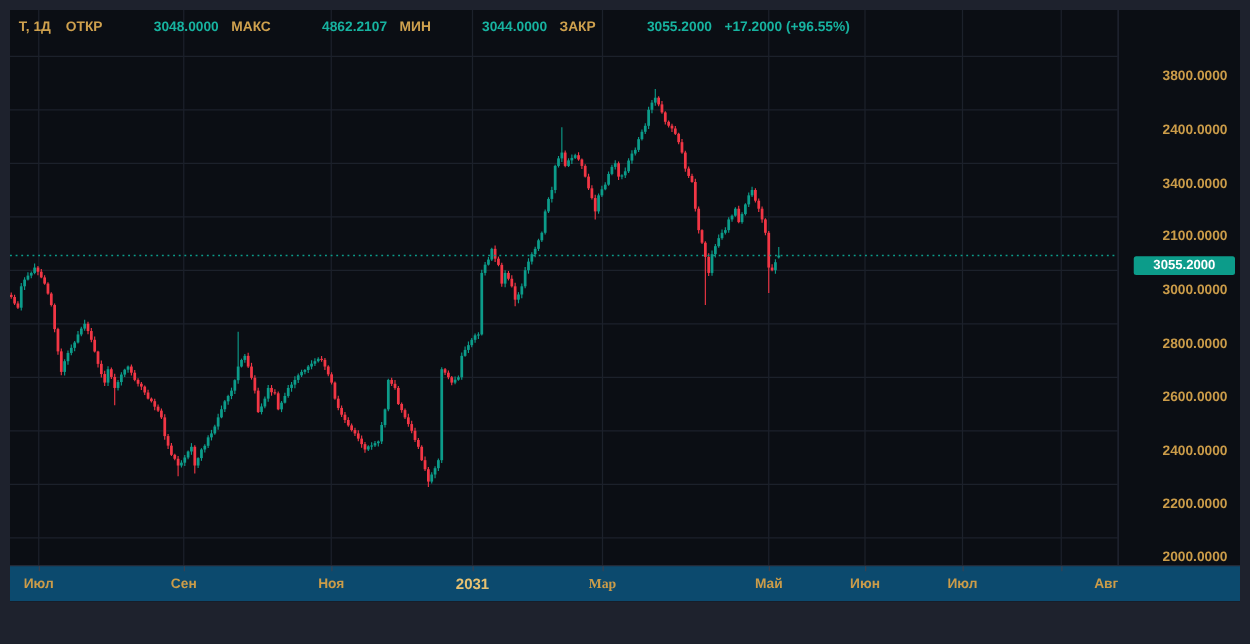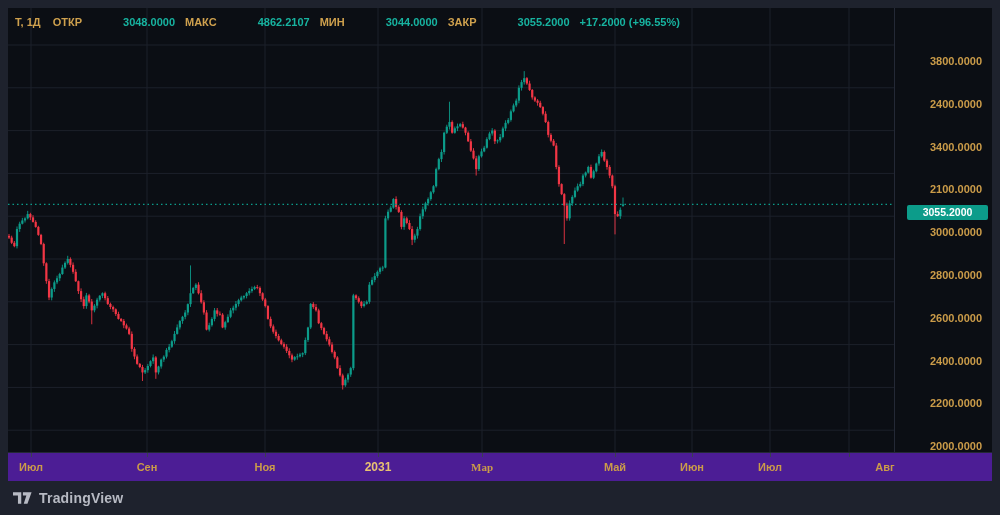--- a/index.html
+++ b/index.html
@@ -32,21 +32,21 @@
     font-size:11px;font-weight:700;color:#cb9c49;text-align:right;white-space:nowrap;
   }
   #price-badge{
     position:absolute;left:899px;width:81px;height:15px;line-height:15px;
     background:#0c9c8a;color:#ffffff;font-size:10.5px;font-weight:700;
     text-align:center;border-radius:2px;z-index:6;
   }
   
   #time-axis{
     position:absolute;left:0;top:444px;width:984px;height:29px;
-    border-top:1px solid #242936;z-index:4;background:#4c1d95;
+    border-top:1px solid #242936;z-index:4;background:#0c4a6e;
   }
   .t-lab{
     position:absolute;top:6px;height:16px;line-height:16px;transform:translateX(-50%);
     font-size:11px;font-weight:700;color:#cb9c49;white-space:nowrap;
   }
   .t-lab.major{color:#e8c272;font-size:12px;}
   .t-tick{position:absolute;top:0;width:1px;height:4px;background:#3a4150;}
   #axis-vline{position:absolute;left:886px;top:0;width:1px;height:473px;background:#242936;z-index:3;}
   
   #bottom-bar{
@@ -604,23 +604,14 @@
         <div class="t-tick" style="left: 684px;"></div>
         <div class="t-lab" style="left: 684px;">Июн</div>
         <div class="t-tick" style="left: 762px;"></div>
         <div class="t-lab" style="left: 762px;">Июл</div>
         <div class="t-tick" style="left: 841px;"></div>
         <div class="t-lab" style="left: 841px; margin-left: 36px;">Авг</div>
       </div>
 
   </div>
 
-  <div id="bottom-bar">
-    <div id="tv-logo">
-      <svg width="19" height="14" viewBox="0 0 23 14">
-        <polygon points="0,0 10,0 10,14 6,14 6,4 0,4" fill="#b7bac3"></polygon>
-        <polygon points="12,0 22.5,0 17.5,14 13,14 16.2,4 12,4" fill="#b7bac3"></polygon>
-      </svg>
-      <span id="tv-logo-text">TradingView</span>
-    </div>
-  </div>
 
 </div>
 
 </body></html>

